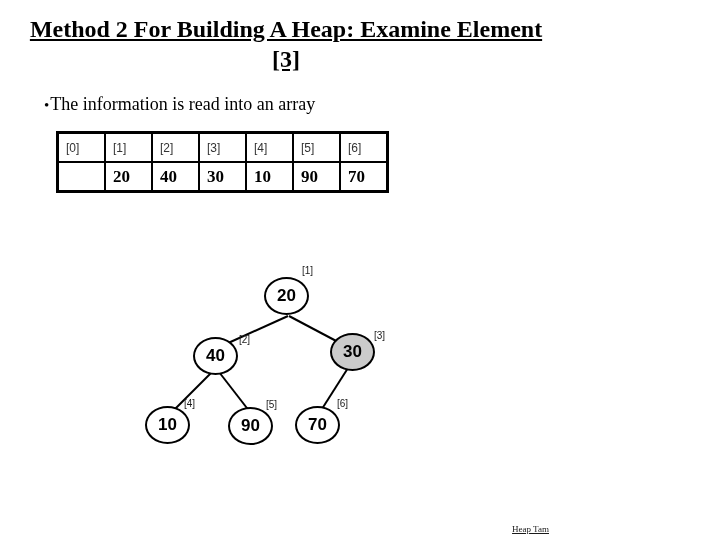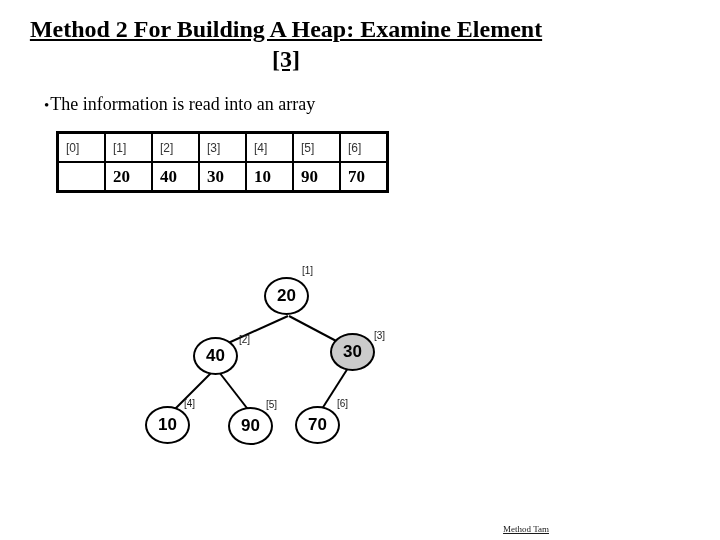--- a/index.html
+++ b/index.html
@@ -177,15 +177,15 @@
   <div class="node" style="left:228px; top:407px;">
     <span>90</span>
   </div>
   <span class="node-label" style="left:266px; top:399px;">[5]</span>
 
   <div class="node" style="left:295px; top:406px;">
     <span>70</span>
   </div>
   <span class="node-label" style="left:337px; top:398px;">[6]</span>
 
-  <div class="credit">Method Tam</div>
+  <div class="credit">Heap Tam</div>
 
 </div>
 
 </body></html>

